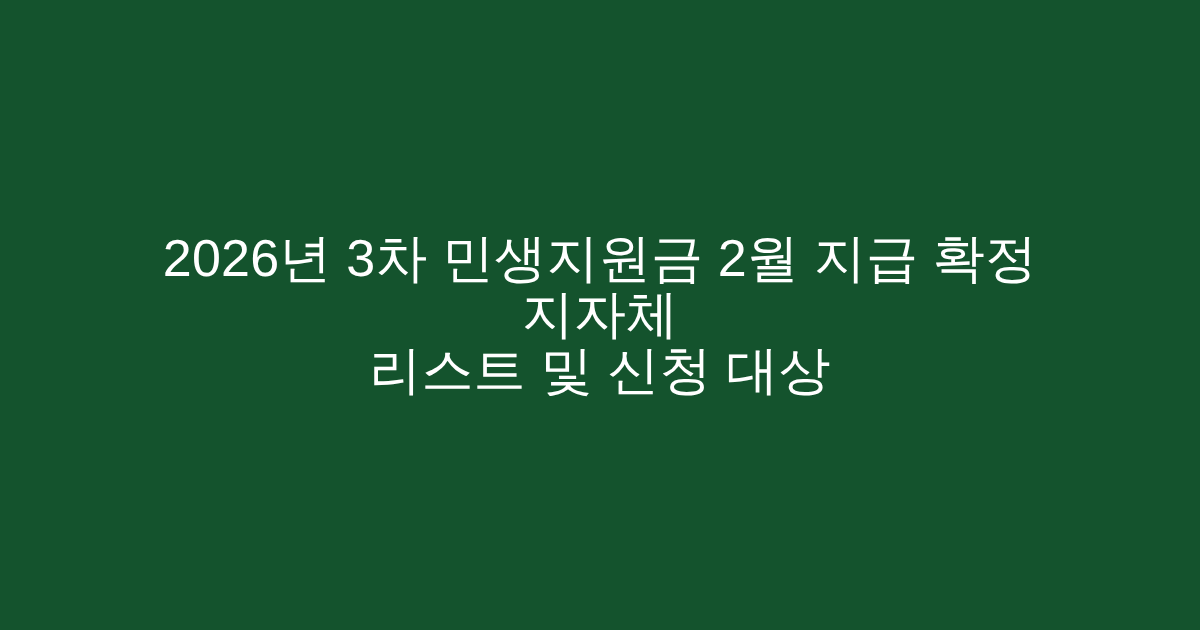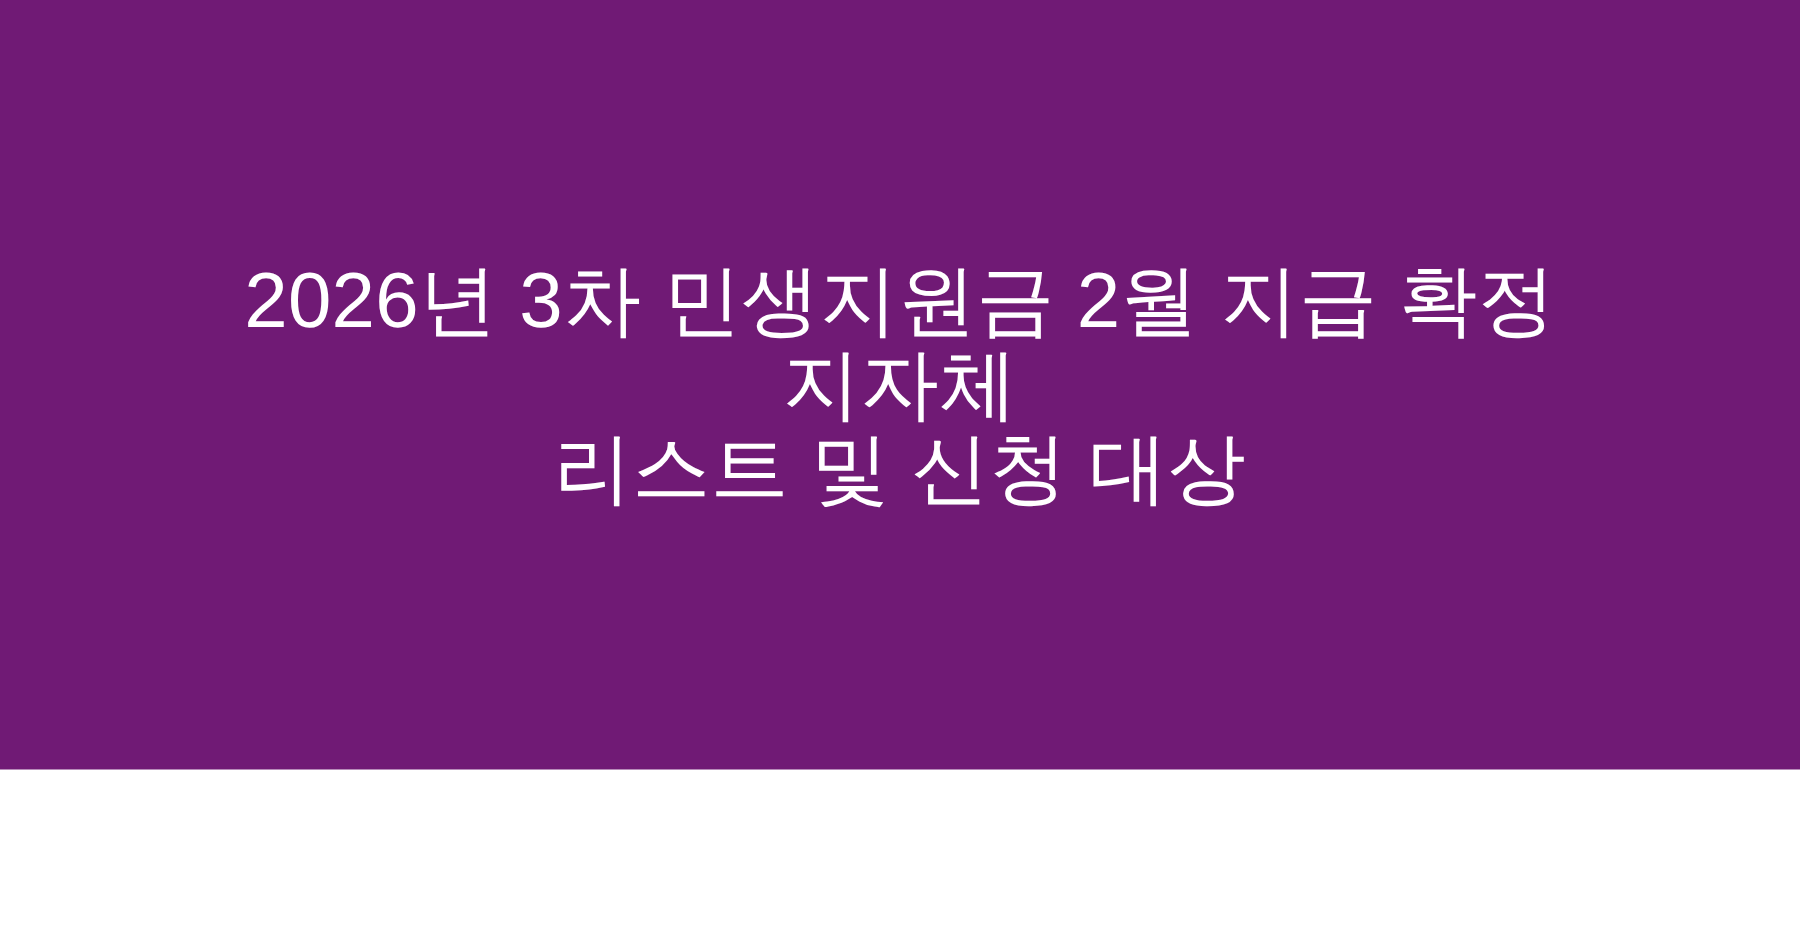--- a/index.html
+++ b/index.html
@@ -49,20 +49,20 @@
     line-height: 56px;
     letter-spacing: 0.2px;
     word-break: keep-all;
     white-space: pre-line;
     text-rendering: geometricPrecision;
   }
 </style>
 </head>
 <body>
 
-<div class="og-card" style="background-color: #701a75; width: 1200px; height: 513px;">
+<div class="og-card" style="background-color: #14532d; width: 1200px; height: 630px;">
 
   <div class="title-block">
     <h1 class="title-text" style="color: rgb(255, 255, 255); font-size: 52px; line-height: 56px; text-align: center;">2026년 3차 민생지원금 2월 지급 확정 지자체
 리스트 및 신청 대상</h1>
   </div>
 
 </div>
 
 </body></html>

